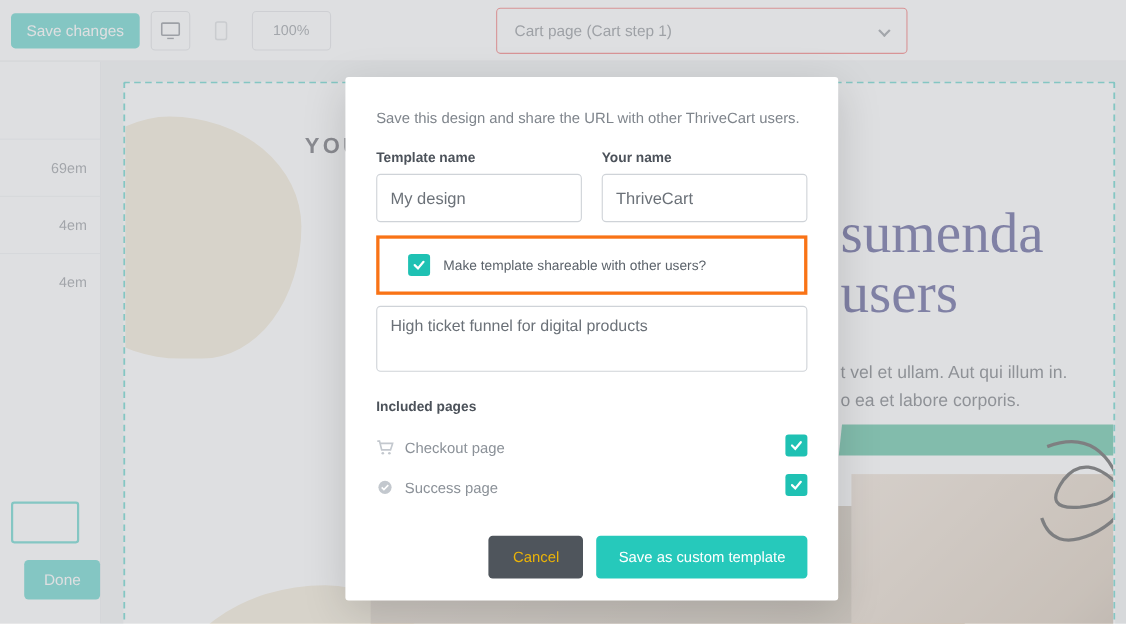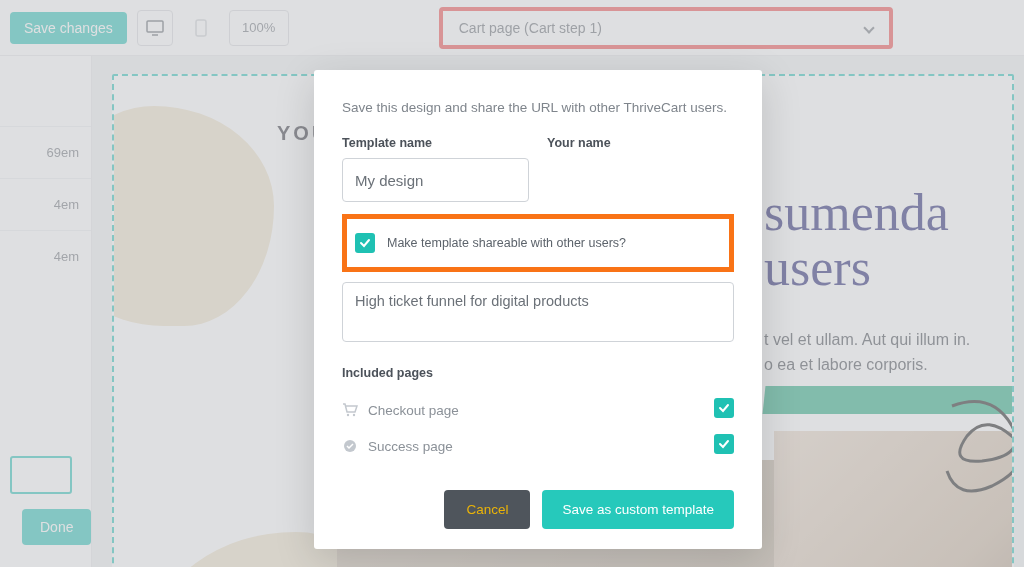--- a/index.html
+++ b/index.html
@@ -4,22 +4,22 @@
 <style>
 * { box-sizing: border-box; margin: 0; padding: 0; }
 body { font-family: -apple-system, BlinkMacSystemFont, "Segoe UI", Arial, sans-serif; width: 1024px; height: 567px; overflow: hidden; position: relative; background: #f3f4f5; }
 
 
 .toolbar { height: 56px; background: #fff; border-bottom: 1px solid #e5e6e8; display: flex; align-items: center; padding: 0 10px; gap: 10px; position: relative; z-index: 5; }
 .btn { border: none; border-radius: 4px; padding: 8px 14px; font-size: 14px; cursor: pointer; }
 .btn-teal { background: #1fc1b3; color: #fff; font-weight: 500; }
 .icon-btn { width: 36px; height: 36px; border: 1px solid #d6d8db; border-radius: 4px; background: #fff; display: flex; align-items: center; justify-content: center; cursor: pointer; }
 .icon-btn.plain { border: none; background: transparent; opacity: .5; }
-.zoom-box { width: 60px; height: 36px; border: 1px solid #d6d8db; border-radius: 4px; display: flex; align-items: center; justify-content: center; font-size: 13px; color: #6b7178; background: #fff; }
-.page-select { margin-left: 140px; width: 454px; height: 42px; border: 4px solid #ef4444; border-radius: 4px; background: #fff; display: flex; align-items: center; padding: 0 16px; color: #5f656c; font-size: 14px; justify-content: space-between; cursor: pointer; }
+.zoom-box { width: 72px; height: 36px; border: 1px solid #d6d8db; border-radius: 4px; display: flex; align-items: center; justify-content: center; font-size: 13px; color: #6b7178; background: #fff; }
+.page-select { margin-left: 140px; width: 374px; height: 42px; border: 1px solid #ef4444; border-radius: 4px; background: #fff; display: flex; align-items: center; padding: 0 16px; color: #5f656c; font-size: 14px; justify-content: space-between; cursor: pointer; }
 .chev { border: solid #6b7178; border-width: 0 2px 2px 0; padding: 3px; transform: rotate(45deg); }
 
 
 .sidepanel { position: absolute; left: 0; top: 56px; bottom: 0; width: 92px; background: #fff; border-right: 1px solid #e5e6e8; padding-top: 70px; }
 .sp-row { height: 52px; border-top: 1px solid #eceef0; display: flex; align-items: center; justify-content: flex-end; padding-right: 12px; color: #6a6f76; font-size: 13px; }
 .sp-row:last-of-type { border-bottom: 1px solid #eceef0; }
 .sp-input { position: absolute; left: 10px; top: 400px; width: 62px; height: 38px; border: 2px solid #1fc1b3; border-radius: 3px; background: #fff; }
 .done-btn { position: absolute; left: 22px; bottom: 22px; background: #1fc1b3; color: #fff; padding: 10px 18px; border-radius: 4px; border: none; font-size: 14px; cursor: pointer; }
 
 
@@ -43,21 +43,21 @@
 .modal { position: absolute; left: 314px; top: 70px; width: 448px; background: #fff; border-radius: 3px; box-shadow: 0 10px 40px rgba(0,0,0,.15); z-index: 20; padding: 28px 28px 20px; }
 .modal-intro { color: #7f858c; font-size: 13.5px; line-height: 1.5; margin-bottom: 18px; }
 .form-row { display: flex; gap: 18px; margin-bottom: 12px; }
 .field { flex: 1; }
 .lbl { font-size: 12.5px; font-weight: 700; color: #4c525a; margin-bottom: 8px; display: block; }
 .txt-in { width: 100%; height: 44px; border: 1px solid #cfd3d8; border-radius: 4px; padding: 0 12px; font-size: 15px; color: #6b7178; outline: none; }
 .check-row { display: flex; align-items: center; gap: 12px; padding: 10px 6px; }
 .chk { width: 20px; height: 20px; border-radius: 3px; background: #1fc1b3; display: flex; align-items: center; justify-content: center; flex-shrink: 0; cursor: pointer; }
 .chk svg { width: 12px; height: 12px; }
 .chk-lbl { font-size: 12.5px; color: #5c636b; }
-.highlight-box { border: 5px solid #f97316; padding: 4px 2px; margin: 6px 0 10px; }
+.highlight-box { border: 3px solid #f97316; padding: 4px 20px; margin: 6px 0 10px; }
 .textarea { width: 100%; height: 60px; border: 1px solid #cfd3d8; border-radius: 4px; padding: 10px 12px; font-size: 14.5px; color: #6b7178; font-family: inherit; resize: vertical; outline: none; }
 .textarea::-webkit-resizer { border-width: 6px; }
 .sect-hdr { font-size: 12.5px; font-weight: 700; color: #4c525a; margin: 20px 0 10px; }
 .inc-row { display: flex; align-items: flex-end; gap: 10px; padding: 8px 0; }
 .inc-ico { width: 16px; height: 16px; display: flex; align-items: center; justify-content: center; color: #c3c8ce; }
 .inc-lbl { flex: 1; font-size: 13.5px; color: #8b9198; }
 .modal-actions { display: flex; justify-content: flex-end; gap: 12px; margin-top: 28px; }
 .btn-dark { background: #4f555c; color: #eab308; padding: 12px 22px; border: none; border-radius: 4px; font-size: 13.5px; cursor: pointer; }
 .btn-teal-lg { background: #26c9bb; color: #fff; padding: 12px 20px; border: none; border-radius: 4px; font-size: 13.5px; cursor: pointer; }
 </style>
@@ -121,20 +121,21 @@
 <div class="modal">
   <p class="modal-intro">Save this design and share the URL with other ThriveCart users.</p>
 
   <div class="form-row">
     <div class="field">
       <label class="lbl">Template name</label>
       <input class="txt-in" value="My design" style="">
     </div>
     <div class="field">
       <label class="lbl">Your name</label>
+      <input class="txt-in" value="ThriveCart" style="">
     </div>
   </div>
 
   <div class="highlight-box">
     <div class="check-row">
       <div class="chk">
         <svg viewBox="0 0 12 12">
             <path d="M2 6 L5 9 L10 3" fill="none" stroke="#fff" stroke-width="2" stroke-linecap="round"></path>
           </svg>
       </div>

